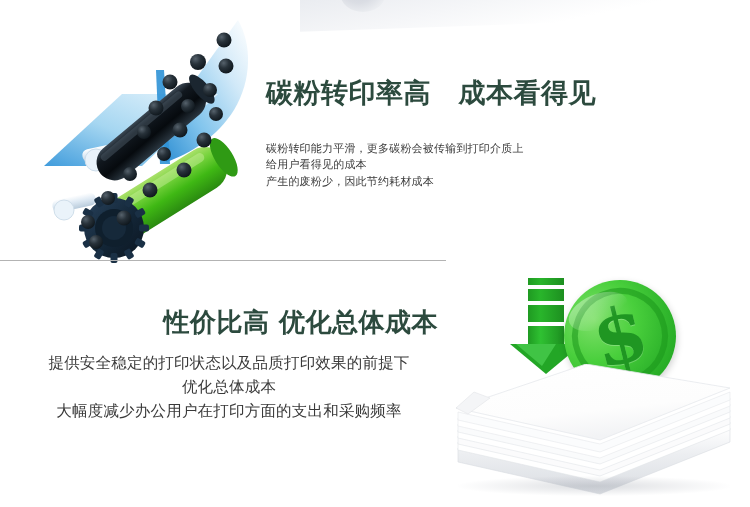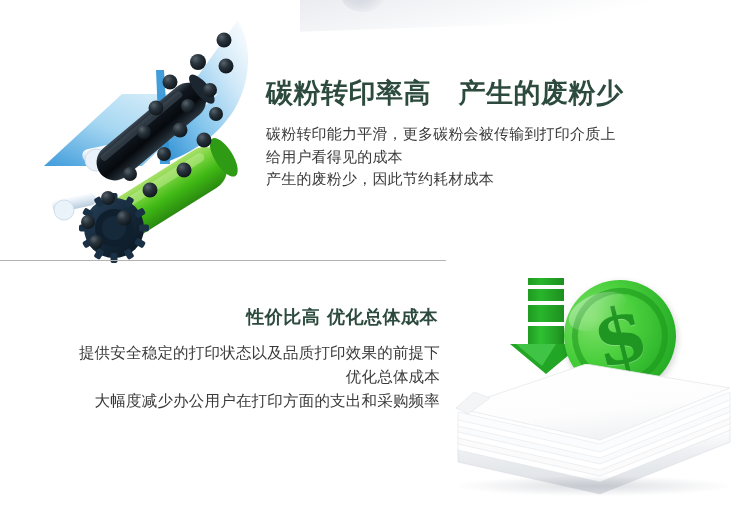--- a/index.html
+++ b/index.html
@@ -68,52 +68,52 @@
   }
   .h-title {
     color: #2c4a3e;
     font-size: 27px;
     font-weight: bold;
     letter-spacing: .5px;
     line-height: 1.25;
     white-space: nowrap;
   }
   .sec1-body {
-    margin-top: 13px;
+    margin-top: 31px;
     color: #3a3a3a;
-    font-size: 15px;
+    font-size: 11px;
     line-height: 1.52;
     letter-spacing: .2px;
   }
   .sec1-body div { white-space: nowrap; }
 
   
   .sec2-text {
     position: absolute;
     left: 18px;
     top: 306px;
     width: 422px;
     text-align: right;
   }
   .h-title2 {
     color: #2c4a3e;
-    font-size: 18px;
+    font-size: 26px;
     font-weight: bold;
     letter-spacing: .5px;
     line-height: 1.25;
     padding-right: 2px;
   }
   .sec2-body {
     margin-top: 12px;
     color: #3a3a3a;
     font-size: 15.5px;
     line-height: 1.58;
     letter-spacing: .2px;
   }
-  .sec2-body div { white-space: nowrap; }
+  .sec2-body div { white-space: nowrap; text-align: center; }
 
   .sec2-art {
     position: absolute;
     left: 432px;
     top: 268px;
     width: 318px;
     height: 239px;
   }
 
   
@@ -332,21 +332,21 @@
         <circle cx="112" cy="176" r="7.5"></circle>
         <circle cx="70" cy="184" r="7"></circle>
         <circle cx="86" cy="204" r="7.5"></circle>
         <circle cx="50" cy="208" r="7"></circle>
         <circle cx="58" cy="228" r="7"></circle>
       </g>
     </svg>
   </div>
 
   <div class="sec1-text">
-    <div class="h-title">碳粉转印率高　产生的废粉少</div>
+    <div class="h-title">碳粉转印率高　成本看得见</div>
     <div class="sec1-body">
       <div>碳粉转印能力平滑，更多碳粉会被传输到打印介质上</div>
       <div>给用户看得见的成本</div>
       <div>产生的废粉少，因此节约耗材成本</div>
     </div>
   </div>
 
   <div class="divider"></div>
 
   <div class="sec2-text">

